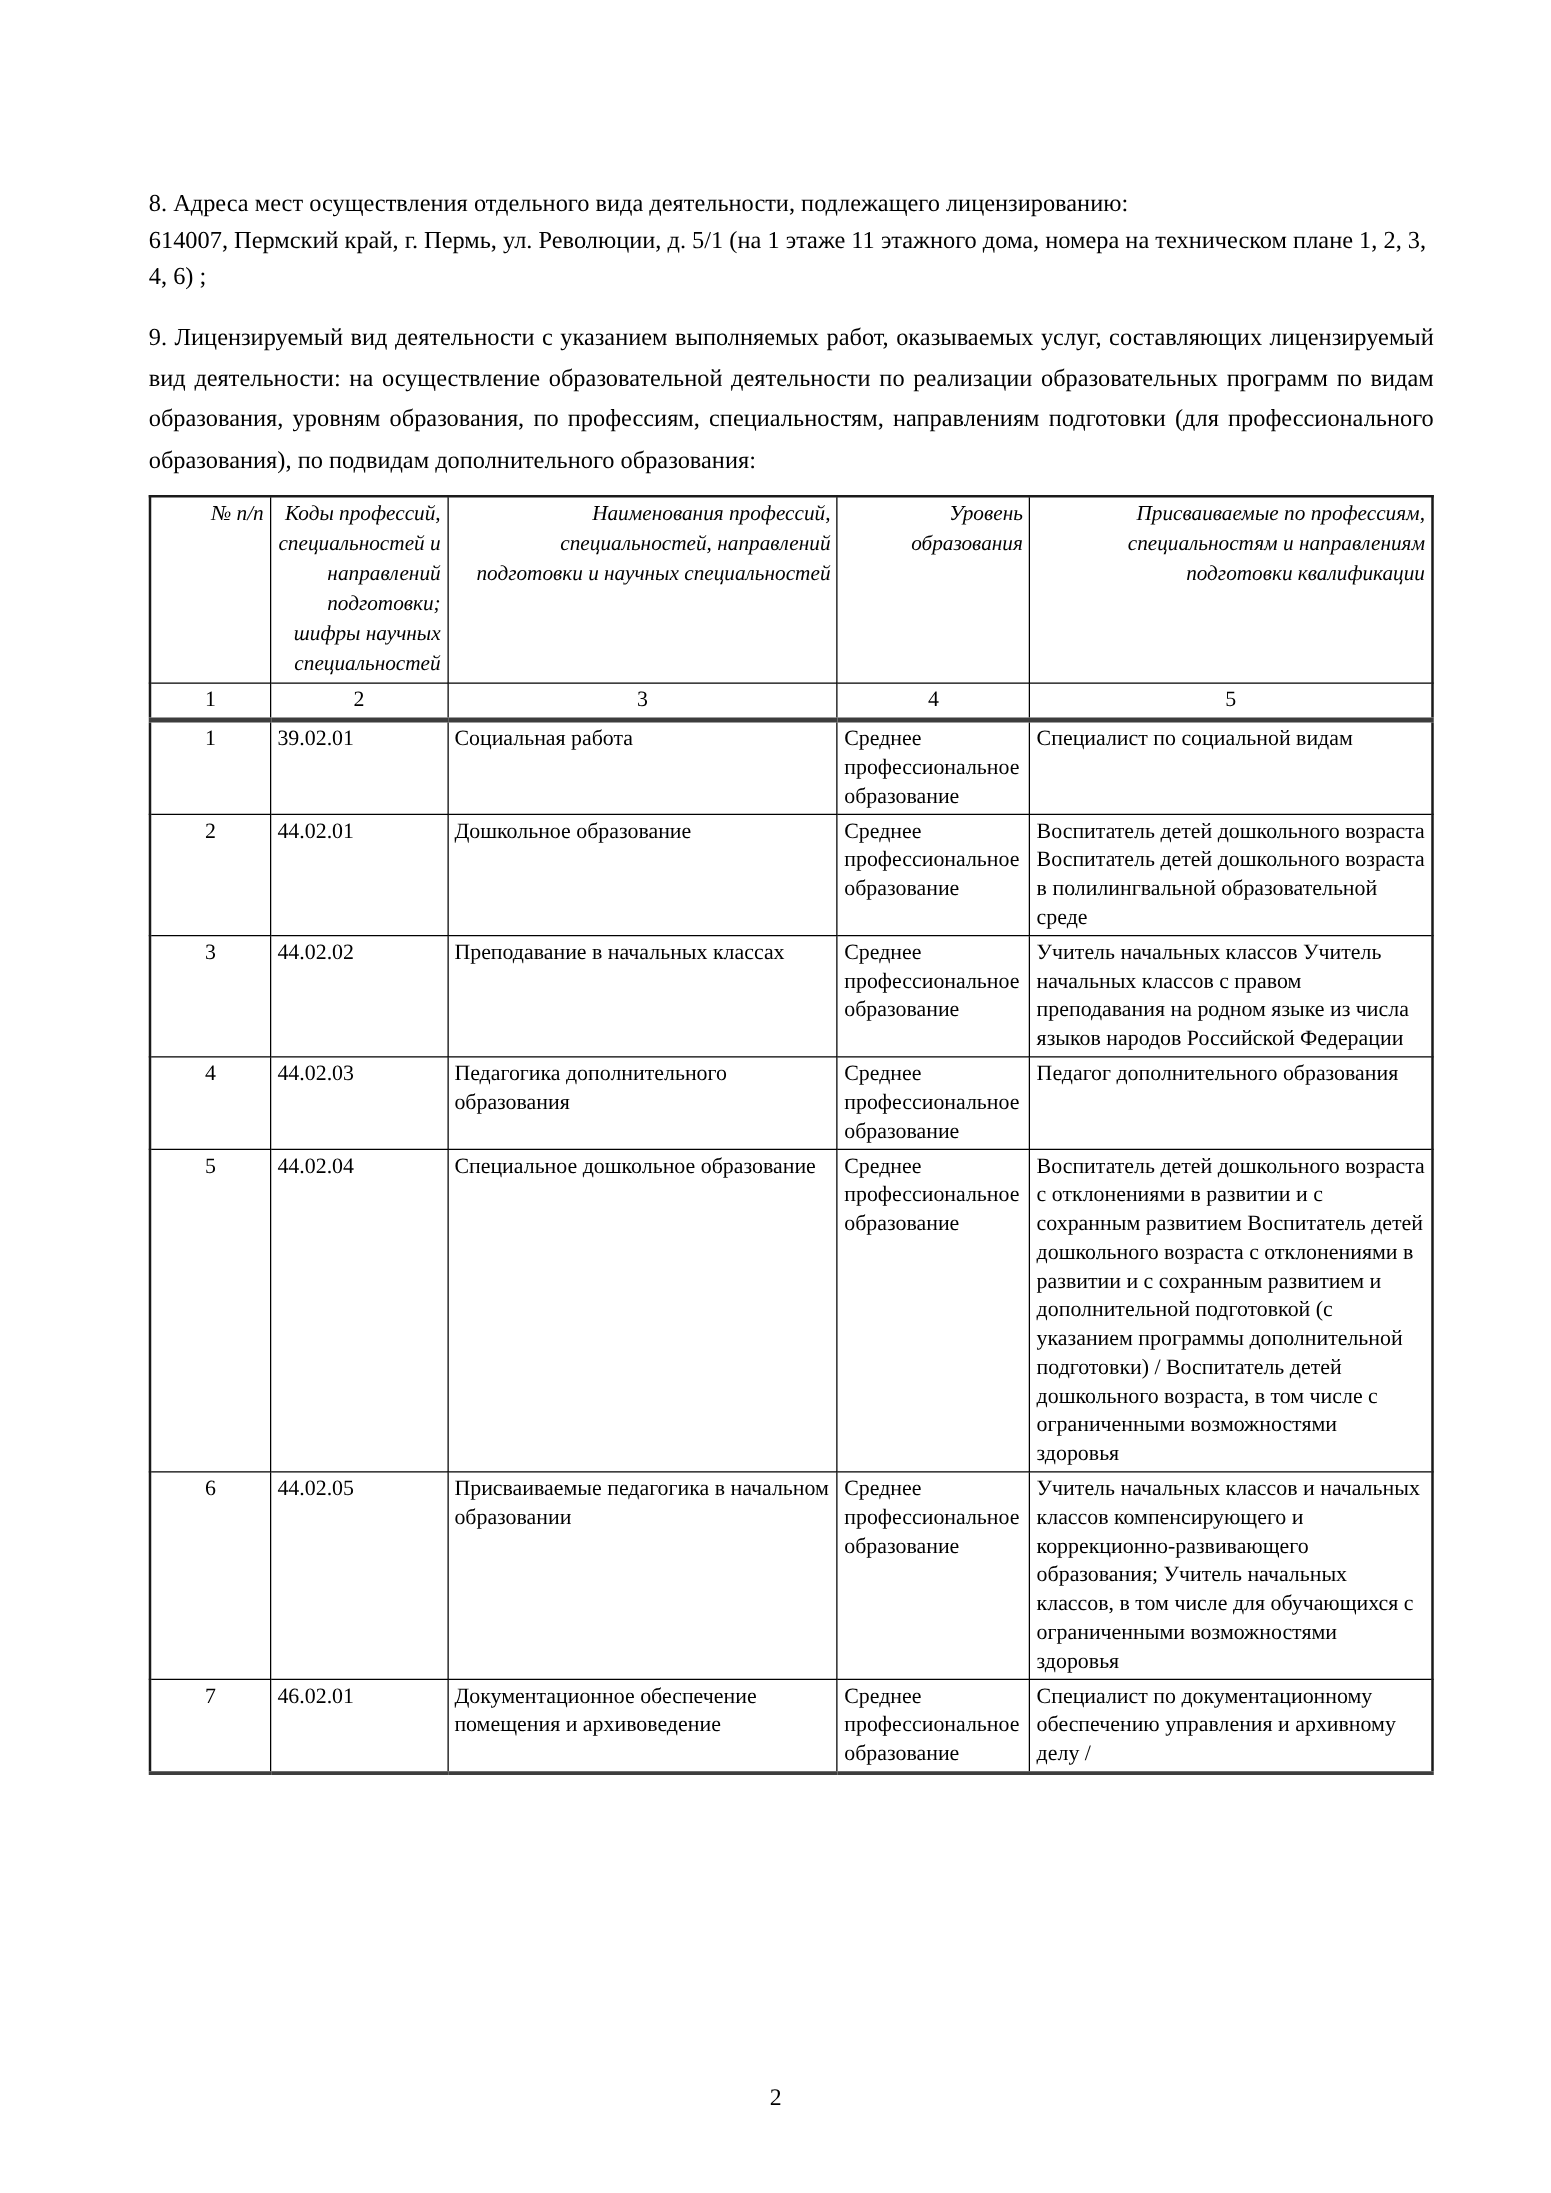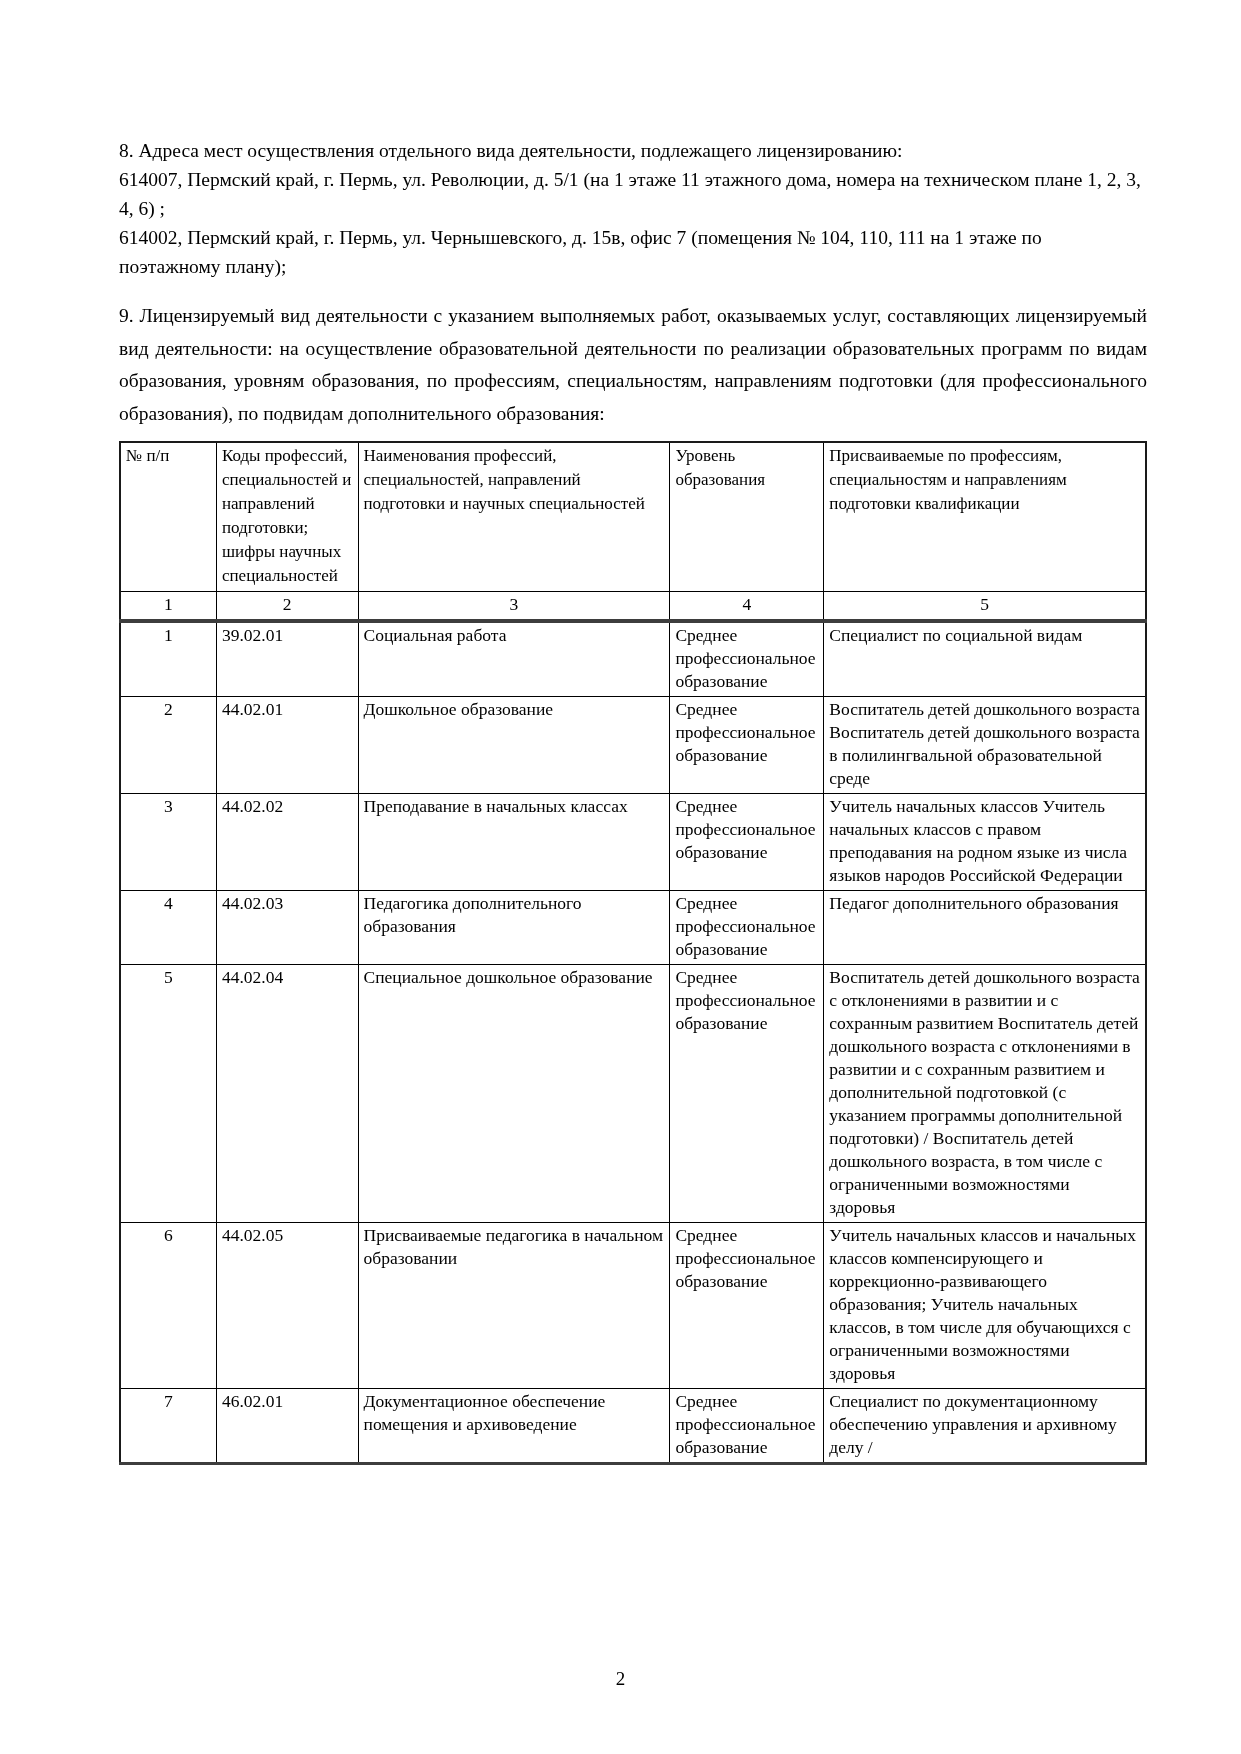--- a/index.html
+++ b/index.html
@@ -11,21 +11,21 @@
     width: 1241px;
     height: 1754px;
     position: relative;
     overflow: hidden;
     color: #000;
     font-family: "Liberation Serif", "DejaVu Serif", serif;
   }
   .page {
     position: absolute;
     left: 107px;
-    top: 3px;
+    top: 16px;
     width: 1028px;
     padding-left: 12px;
   }
   .para8 {
     margin-top: 133px;
     font-size: 19.5px;
     line-height: 29px;
     text-align: left;
   }
   .para9 {
@@ -48,23 +48,24 @@
     vertical-align: top;
   }
   td.title-cell {
     text-align: center;
     font-weight: bold;
     font-size: 19.5px;
     padding-top: 2px;
     padding-bottom: 3px;
   }
   tr.header-row td {
-    text-align: left;
+    text-align: right;
     font-size: 17px;
     line-height: 24px;
+    font-style: italic;
   }
   tr.numbers-row td {
     text-align: center;
     border-bottom: 4px solid #3d3d3d;
   }
   td.section-cell {
     text-align: center;
     font-weight: bold;
     border-bottom: 2px solid #222;
   }
@@ -80,21 +81,20 @@
   }
 </style>
 </head>
 <body>
 
 <div class="page">
 
   <div class="para8">
     <div>8. Адреса мест осуществления отдельного вида деятельности, подлежащего лицензированию:</div>
     <div>614007, Пермский край, г. Пермь, ул. Революции, д. 5/1 (на 1 этаже 11 этажного дома, номера на техническом плане 1, 2, 3, 4, 6) ;</div>
-    <div>614002, Пермский край, г. Пермь, ул. Чернышевского, д. 15в, офис 7 (помещения № 104, 110, 111 на 1 этаже по поэтажному плану);</div>
   </div>
 
   <div class="para9">9. Лицензируемый вид деятельности с указанием выполняемых работ, оказываемых услуг, составляющих лицензируемый вид деятельности: на осуществление образовательной деятельности по реализации образовательных программ по видам образования, уровням образования, по профессиям, специальностям, направлениям подготовки (для профессионального образования), по подвидам дополнительного образования:</div>
 
   <table class="license-table">
     <colgroup>
       <col style="width:9.4%">
       <col style="width:13.8%">
       <col style="width:30.4%">
       <col style="width:15.0%">

